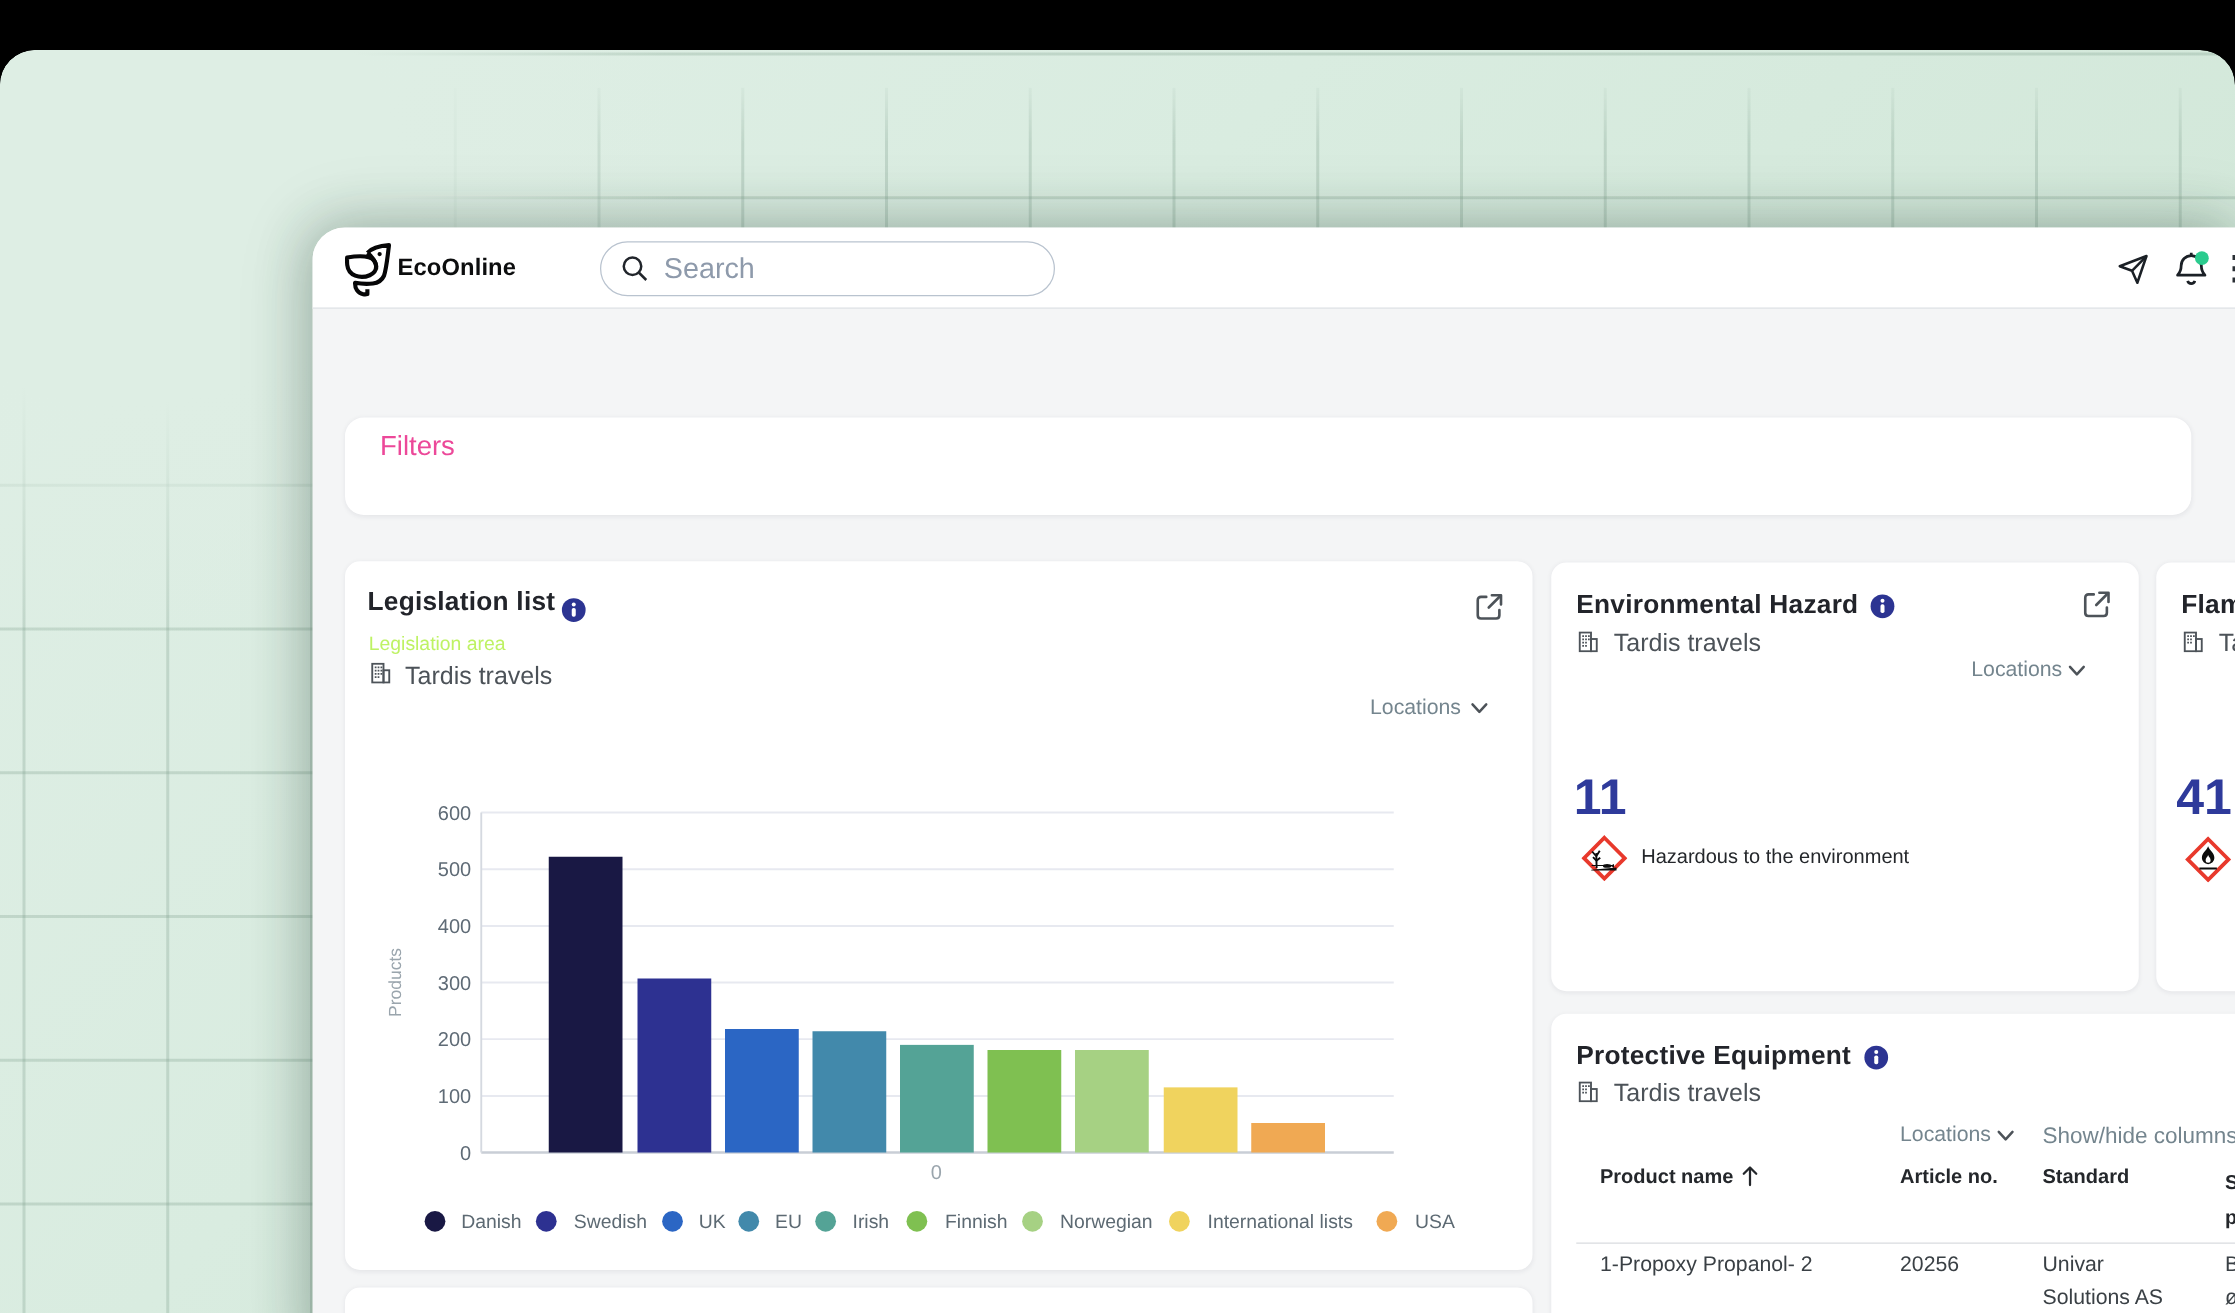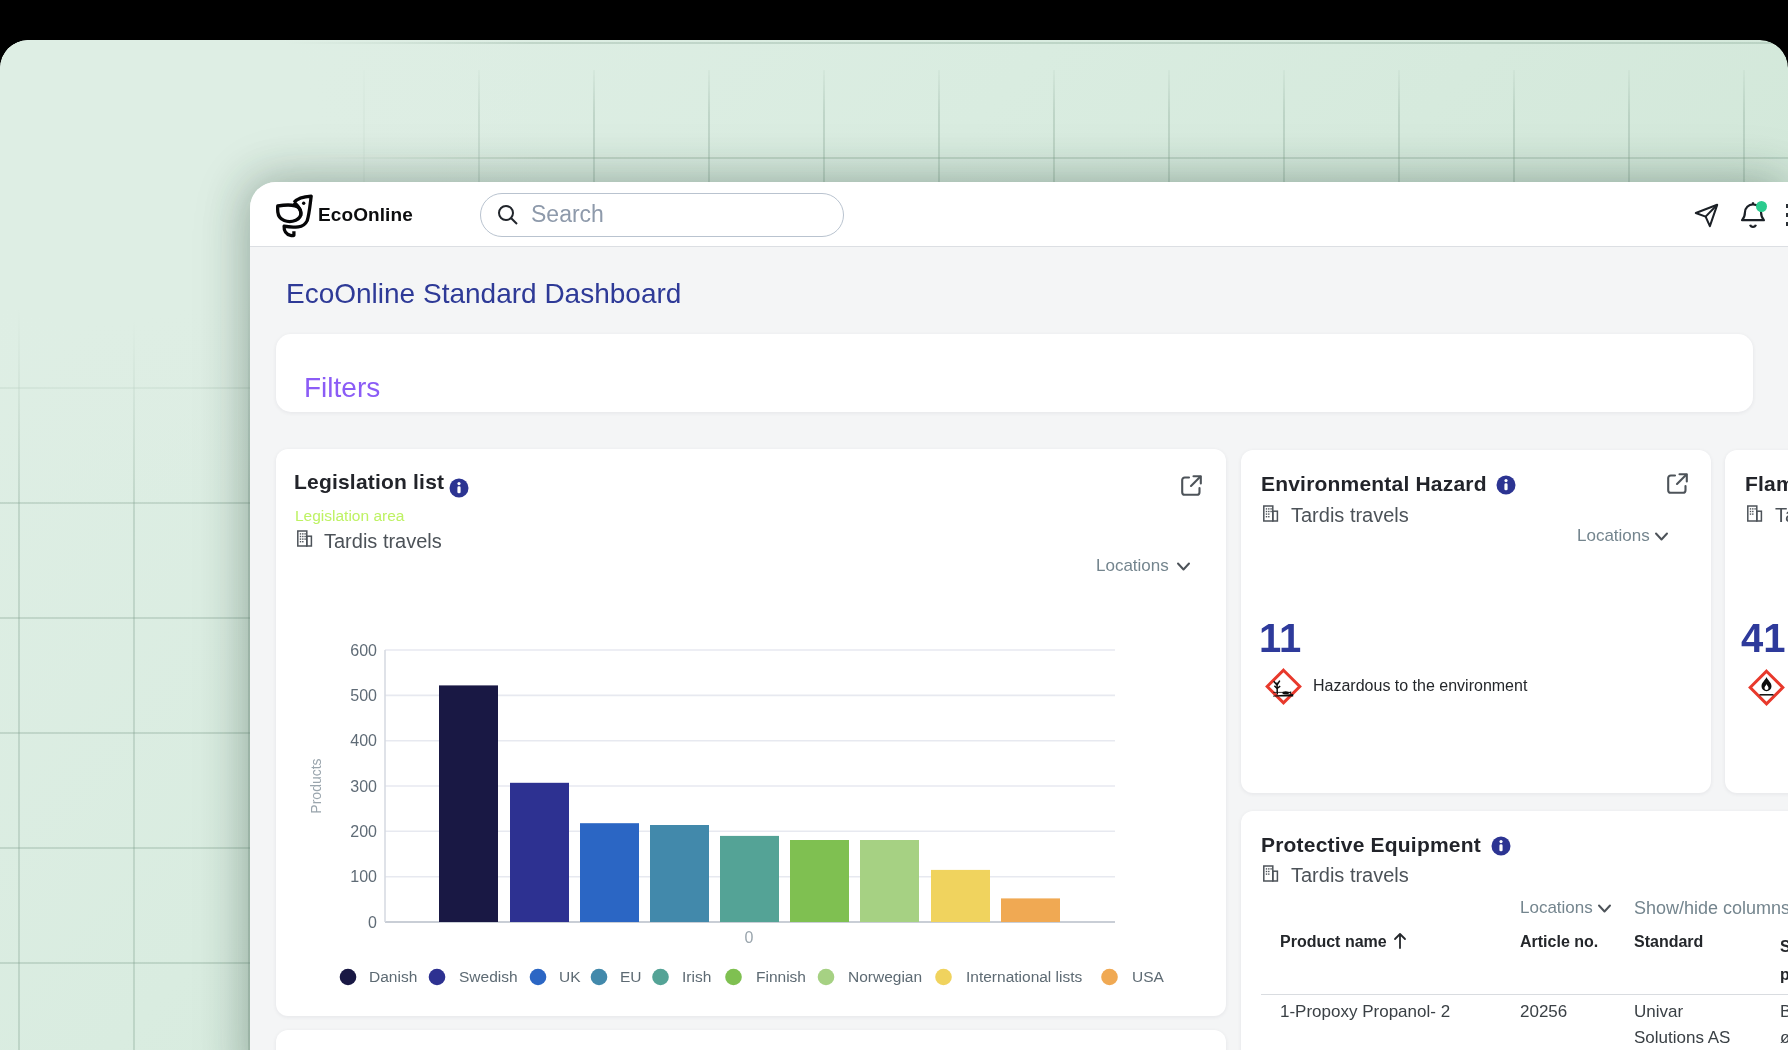--- a/index.html
+++ b/index.html
@@ -66,24 +66,23 @@
       <path d="M12 3 a7 7 0 0 1 7 7 c0 3.5 1.5 5.5 2.5 6.6 H2.5 C3.5 15.5 5 13.5 5 10 a7 7 0 0 1 7-7 Z"></path>
       <path d="M9.5 20.6 a2.6 2.6 0 0 0 5 0"></path>
       <line x1="12" y1="3" x2="12" y2="1"></line>
     </svg>
     <div style="position:absolute;left:1506px;top:19px;width:11px;height:11px;border-radius:50%;background:#2bcb8e"></div>
     <div style="position:absolute;left:1536px;top:22px;width:2.5px;height:4px;background:#2a2f35"></div>
     <div style="position:absolute;left:1536px;top:31px;width:2.5px;height:4px;background:#2a2f35"></div>
     <div style="position:absolute;left:1536px;top:40px;width:2.5px;height:4px;background:#2a2f35"></div>
   </div>
 
-  <div style="position:absolute;left:286px;top:238px;font-size:28px;color:#2e3a97">EcoOnline Standard Dashboard</div>
 
   <div class="card" style="left:276px;top:294px;width:1477px;height:78px;border-radius:15px"></div>
-  <div style="position:absolute;left:304px;top:332px;font-size:28px;color:#8b5cf6">Filters</div>
+  <div style="position:absolute;left:304px;top:304px;font-size:22px;color:#ec4899">Filters</div>
 
   <div class="card" style="left:276px;top:409px;width:950px;height:567px"></div>
   <div class="ctitle" style="left:294px;top:430px">Legislation list</div>
   <svg style="position:absolute;left:449px;top:438px" width="20" height="20" viewBox="0 0 20 20">
     <circle cx="10" cy="10" r="9.5" fill="#2c3492"></circle>
     <circle cx="10" cy="5.6" r="1.6" fill="#fff"></circle>
       <rect x="8.4" y="8.3" width="3.2" height="7" rx="1.4" fill="#fff"></rect>
   </svg>
   <svg style="position:absolute;left:1180px;top:434px" width="23" height="23" viewBox="0 0 23 23" fill="none" stroke="#4d5359" stroke-width="2.1" stroke-linecap="round">
     <path d="M9 3.5 H4.8 C3.3 3.5 2.2 4.6 2.2 6.1 V18.2 C2.2 19.7 3.3 20.8 4.8 20.8 H16.9 C18.4 20.8 19.5 19.7 19.5 18.2 V14"></path>

